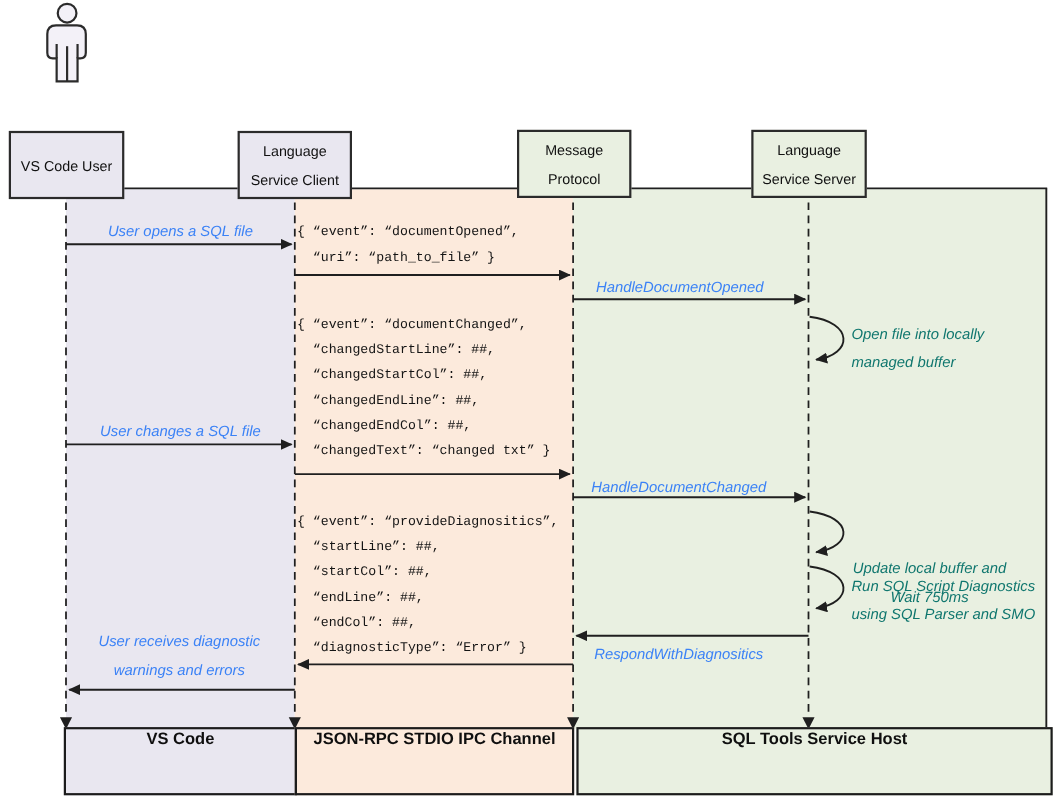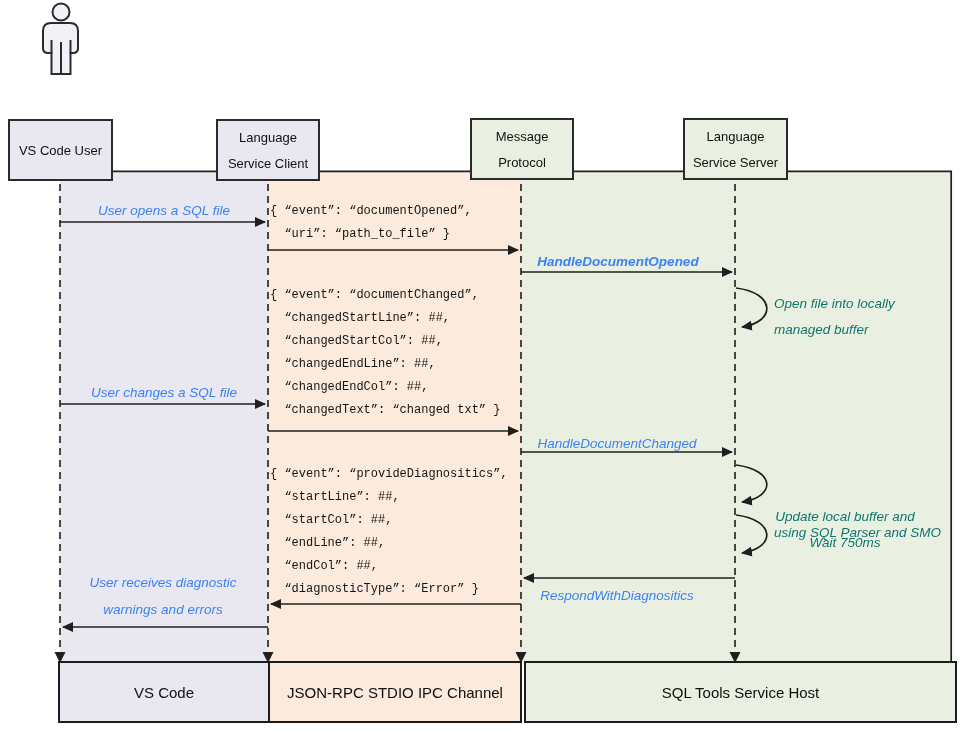--- a/index.html
+++ b/index.html
@@ -36,22 +36,22 @@
   .note.centered{text-align:center;margin-top:36px;}
 
   .payload{position:absolute; left:270px;}
   .json-line{
     font-family:"Liberation Mono", monospace; font-size:12px; line-height:23px;
     white-space:pre; color:#141414;
   }
 
   .fbox{
     position:absolute; box-sizing:border-box; border:2px solid #1c1c1c;
-    display:flex; align-items:center; justify-content:center;
-    font-weight:normal; font-size:15px; color:#0f0f0f;
+    display:flex; align-items:flex-start; justify-content:center;
+    font-weight:bold; font-size:15px; color:#0f0f0f;
   }
   .fbox.lav{background:var(--lavender);}
   .fbox.pch{background:var(--peach);}
   .fbox.grn{background:var(--green);}
 </style>
 </head>
 <body>
 
 <div class="canvas">
 
@@ -129,38 +129,39 @@
   <div class="hbox grn" style="left:470px; top:82px; width:104px; height:62px;">
     <div>Message</div>
     <div>Protocol</div>
   </div>
   <div class="hbox grn" style="left:683px; top:82px; width:105px; height:62px;">
     <div>Language</div>
     <div>Service Server</div>
   </div>
 
   <div class="msg" style="left:164px; top:210px;">User opens a SQL file</div>
-  <div class="msg" style="left:618px; top:261px;font-weight:bold;">HandleDocumentOpened</div>
+  <div class="msg" style="left:618px; top:261px;">HandleDocumentOpened</div>
   <div class="msg" style="left:164px; top:392px;">User changes a SQL file</div>
   <div class="msg" style="left:617px; top:443px;">HandleDocumentChanged</div>
   <div class="msg" style="left:617px; top:567px;margin-top:28px;">RespondWithDiagnositics</div>
   <div class="msg" style="left:163px; top:596px; text-align:center; line-height:27px;">
     <div>User receives diagnostic</div>
     <div>warnings and errors</div>
   </div>
 
   <div class="note" style="left:774px; top:291px;">
     <div>Open file into locally</div>
     <div>managed buffer</div>
   </div>
   <div class="note centered" style="left:755px; top:468px; width:180px;">
     <div>Update local buffer and</div>
     <div>Wait 750ms</div>
   </div>
   <div class="note" style="left:774px; top:520px;">
+    <div>Run SQL Script Diagnostics</div>
     <div>using SQL Parser and SMO</div>
   </div>
 
   <div class="payload" style="top:200px;">
     <div class="json-line">{ “event”: “documentOpened”,</div>
     <div class="json-line">  “uri”: “path_to_file” }</div>
   </div>
   <div class="payload" style="top:284px;">
     <div class="json-line">{ “event”: “documentChanged”,</div>
     <div class="json-line">  “changedStartLine”: ##,</div>

